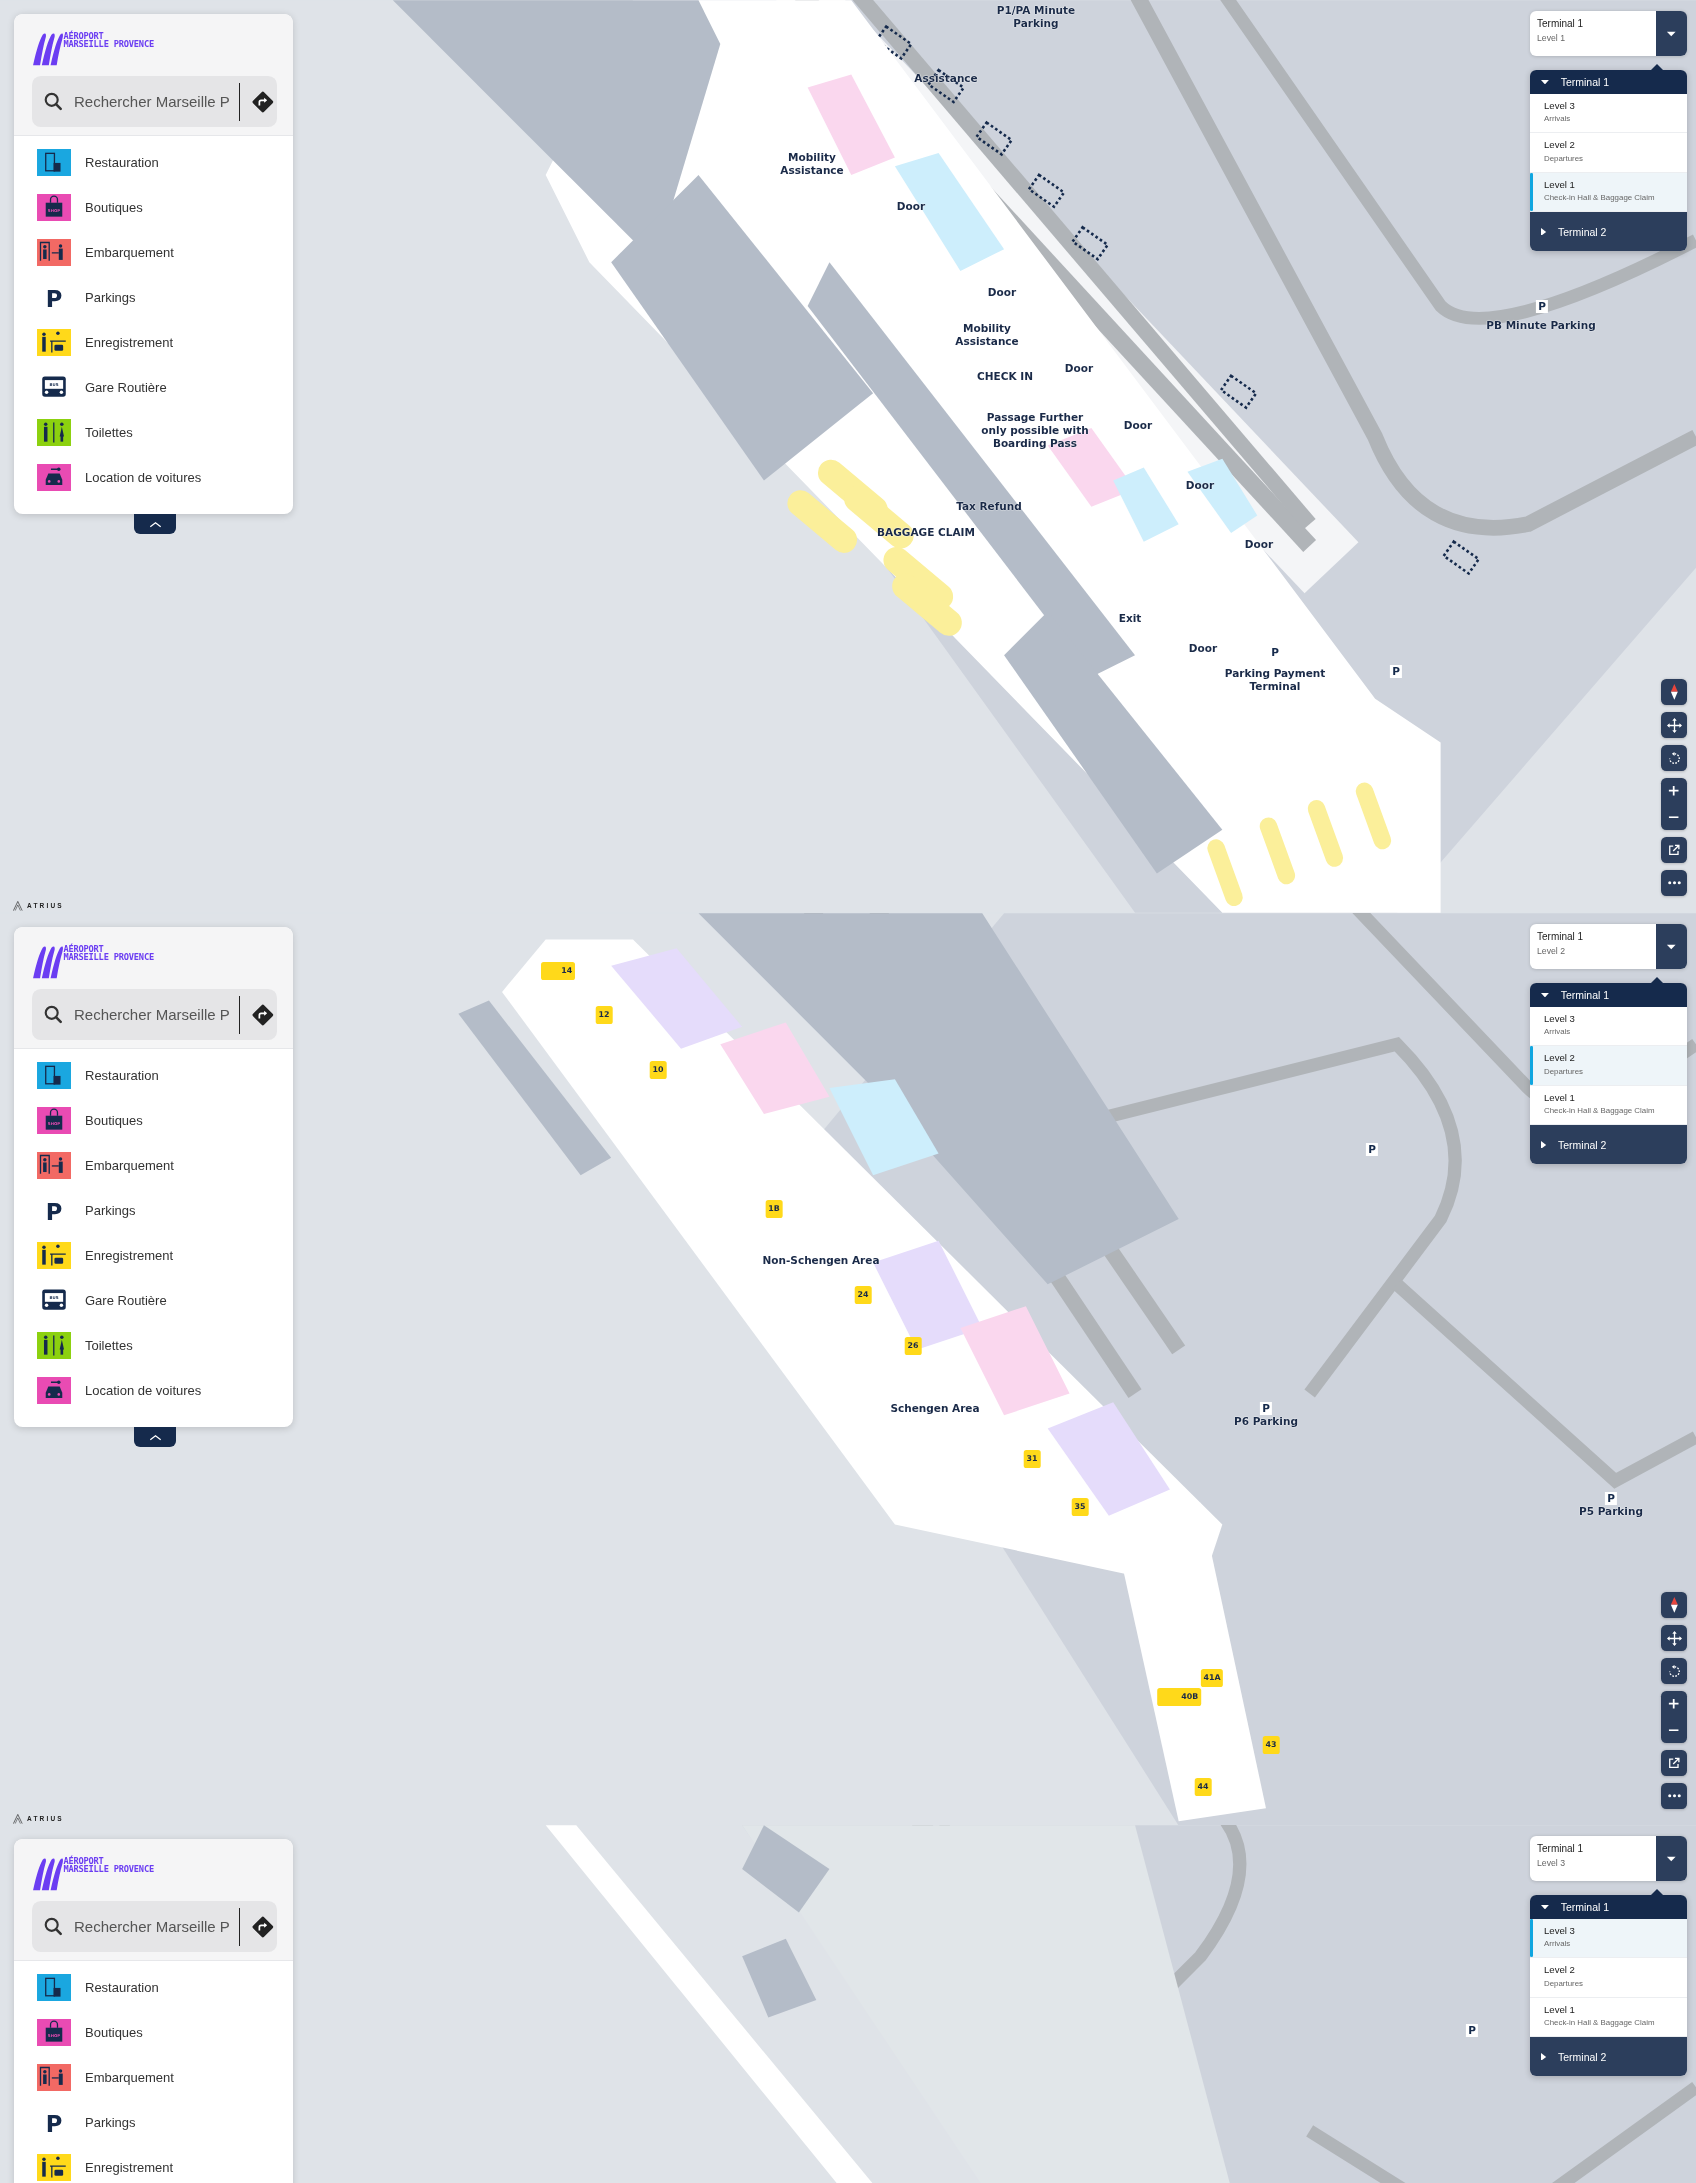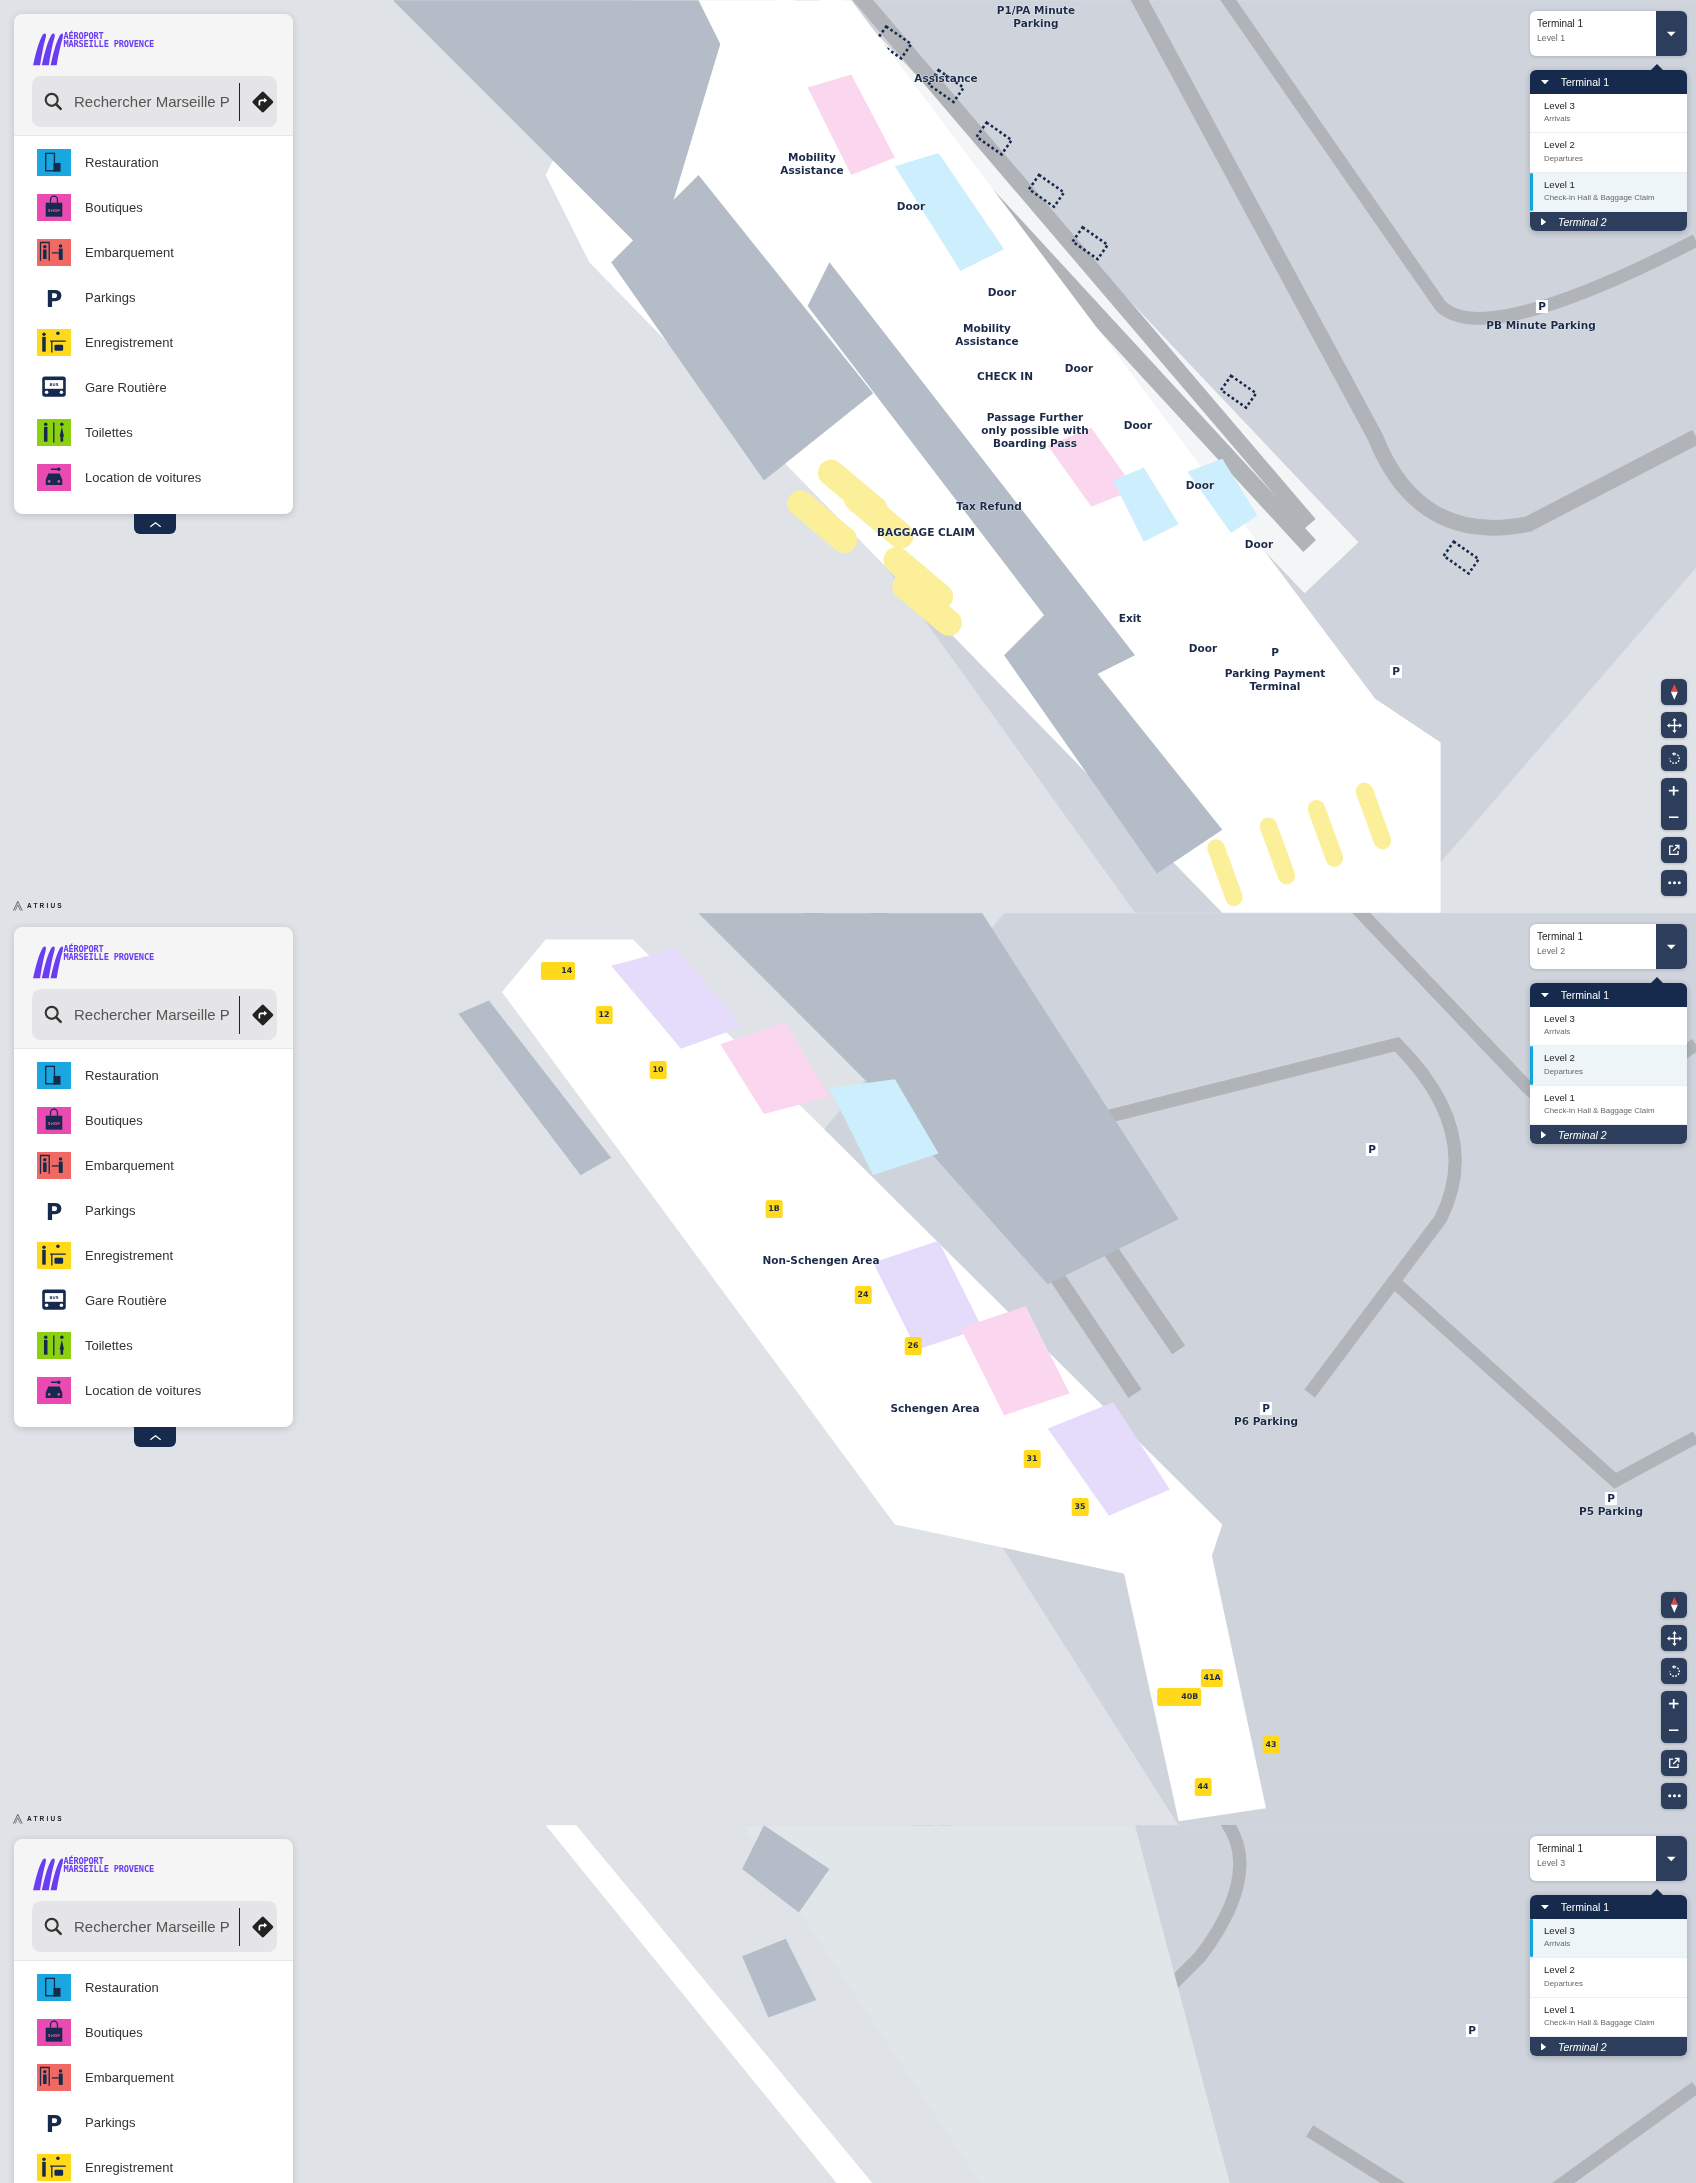--- a/index.html
+++ b/index.html
@@ -32,21 +32,21 @@
   .fs-btn { width:31px; background:#2c3e5c; display:flex; align-items:center; justify-content:center; cursor:pointer; }
   .dropdown { position:absolute; left:1530px; top:70px; width:157px; border-radius:6.1px; overflow:visible; box-shadow:0 1.7px 6.1px rgba(0,0,0,0.2); background:#fff; }
   .dropdown::before { content:""; position:absolute; right:23px; top:-6.1px; border-left:7px solid transparent; border-right:7px solid transparent; border-bottom:7px solid #152a4c; }
   .dd-head { background:#152a4c; color:#fff; height:23.6px; display:flex; align-items:center; font-size:10.5px; border-radius:6.1px 6.1px 0 0; cursor:pointer; }
   .dd-head .tri { margin-left:11.4px; margin-right:11.4px; }
   .dd-item { position:relative; padding:6.1px 14px; border-bottom:0.9px solid #eceef1; cursor:pointer; background:#fff; }
   .dd-item.sel { background:#eef5f9; }
   .dd-item.sel::before { content:""; position:absolute; left:0; top:0; bottom:0; width:2.6px; background:#10a6e0; border-radius:1.3px; }
   .dd-level { font-size:9.6px; color:#222; }
   .dd-desc { font-size:7.9px; color:#666; margin-top:2.6px; line-height:12.7px; }
-  .dd-foot { background:#2c3e5c; color:#fff; height:19px; display:flex; align-items:center; font-size:10.5px; border-radius:0 0 6.1px 6.1px; cursor:pointer;font-style:italic; }
+  .dd-foot { background:#2c3e5c; color:#fff; height:39px; display:flex; align-items:center; font-size:10.5px; border-radius:0 0 6.1px 6.1px; cursor:pointer; }
   .dd-foot .tri { margin-left:11.4px; margin-right:11.4px; }
   
   .ctrl { position:absolute; left:1661px; width:26px; background:#2c3e5c; border-radius:5.2px; display:flex; flex-direction:column; align-items:center; justify-content:center; box-shadow:0 0.9px 2.6px rgba(0,0,0,0.2); cursor:pointer; }
   .atrius { position:absolute; left:13px; display:flex; align-items:center; }
   .atrius-text { font-size:6.5px; letter-spacing:2.2px; color:#222; margin-left:4.4px; font-weight:bold; }
   
   .mlabel { position:absolute; color:#1a2a48; font-family:"DejaVu Sans", sans-serif; font-weight:bold; font-size:10.5px; text-align:center; line-height:13px; text-shadow:0 0 1.3px #fff, 0 0 1.3px #fff; white-space:nowrap; transform:translateX(-50%); }
   .pmark { position:absolute; width:12.2px; height:13px; background:#fff; color:#152a4c; font-family:"DejaVu Sans", sans-serif; font-weight:bold; font-size:10.5px; text-align:center; line-height:13px; transform:translateX(-50%); }
   .gate { position:absolute; background:#ffd91a; color:#1a2a48; font-family:"DejaVu Sans", sans-serif; font-weight:bold; font-size:7.9px; border-radius:2.6px; padding:4.4px 2.6px; transform:translate(-50%,-50%); min-width:11.4px; text-align:center; }
 </style>

